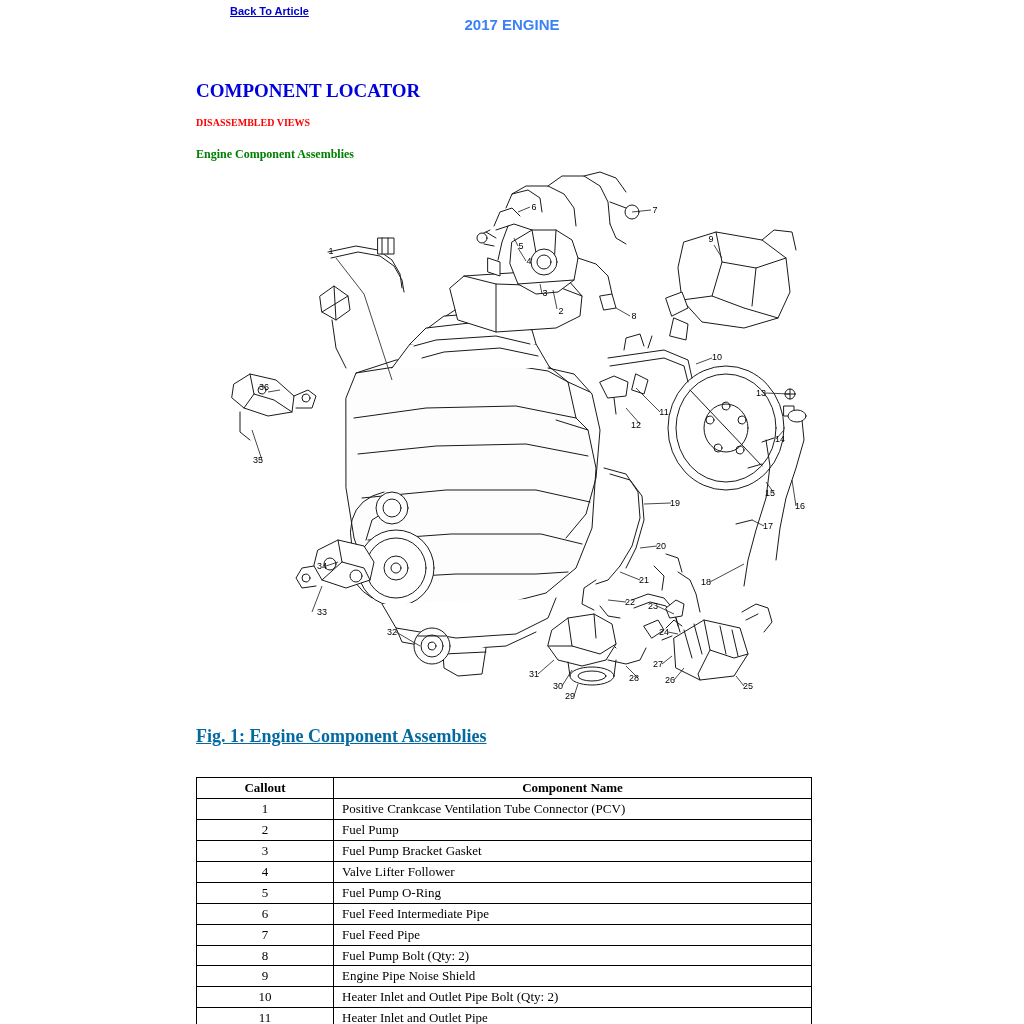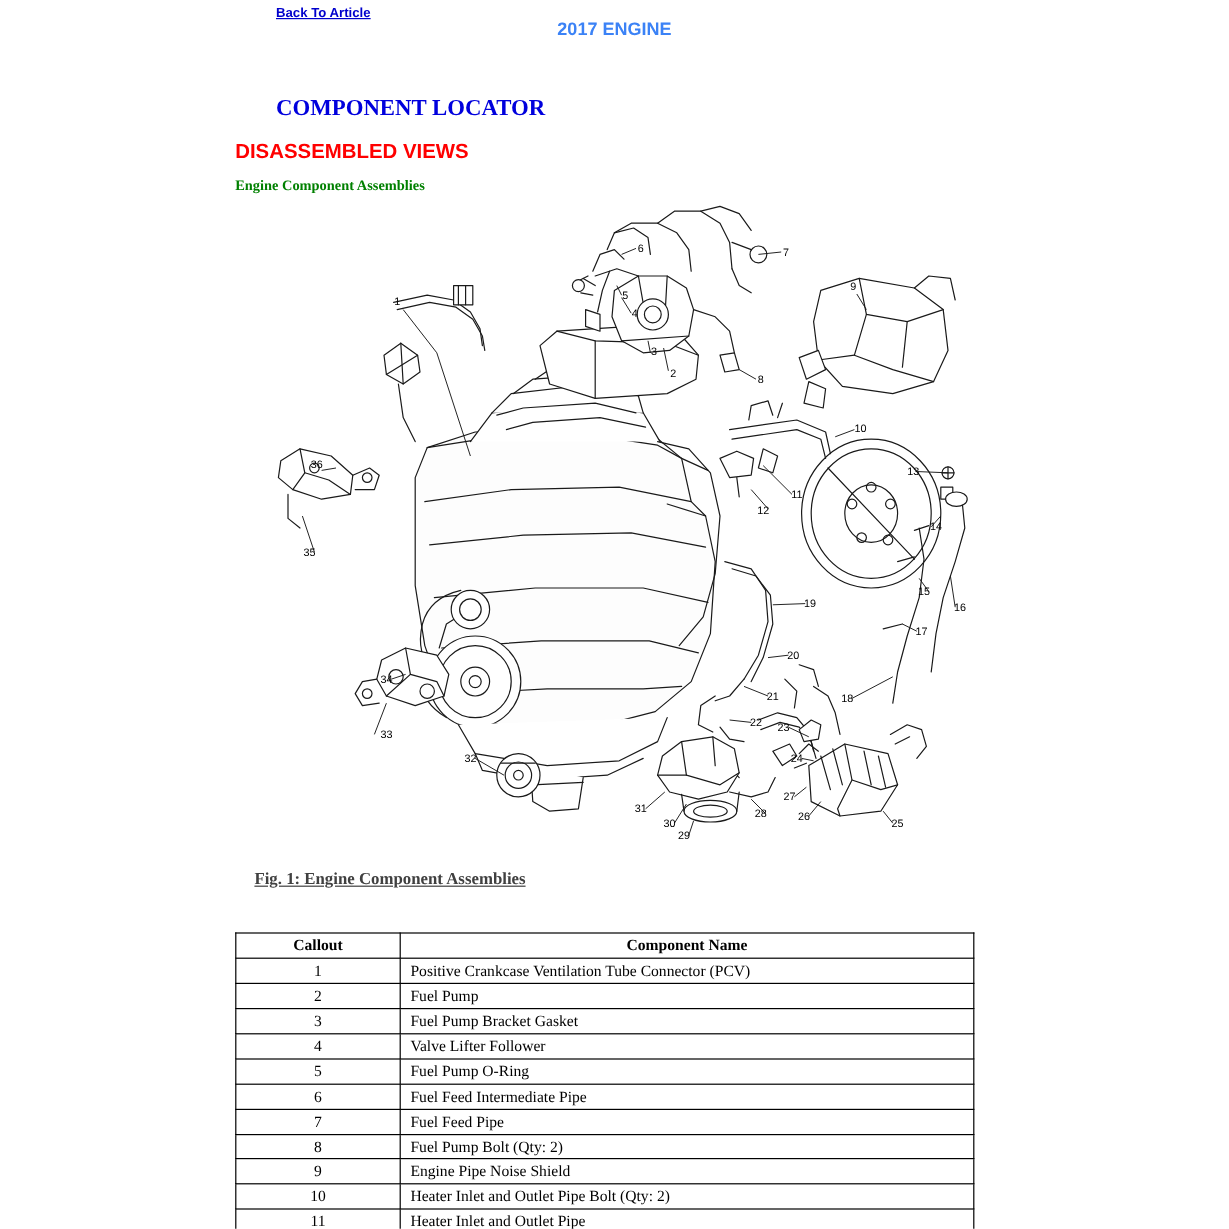--- a/index.html
+++ b/index.html
@@ -55,28 +55,27 @@
     color: #000;
   }
   .h1-blue {
     position: absolute;
     left: 196px;
     top: 80px;
     font-family: "Liberation Serif", serif;
     font-size: 19px;
     font-weight: bold;
     color: #0000dd;
-    margin-left: 34px;
   }
   .h2-red {
     position: absolute;
     left: 196px;
     top: 117px;
-    font-family: Liberation Sans, sans-serif;
-    font-size: 17px;
+    font-family: Liberation Serif, serif;
+    font-size: 10px;
     font-weight: bold;
     color: #ff0000;
   }
   .h3-green {
     position: absolute;
     left: 196px;
     top: 147px;
     font-family: "Liberation Serif", serif;
     font-size: 12px;
     font-weight: bold;
@@ -90,26 +89,25 @@
     height: 540px;
   }
   .figure-wrap svg {
     display: block;
   }
   .fig-caption {
     position: absolute;
     left: 196px;
     top: 726px;
     font-family: "Liberation Serif", serif;
-    font-size: 14px;
-    font-weight: bold;
-    color: #404040;
+    font-size: 18px;
+    font-weight: bold;
+    color: #0369a1;
     text-decoration: underline;
     cursor: pointer;
-    margin-left: 16px;
   }
   .fig-courtesy {
     position: absolute;
     left: 196px;
     top: 744px;
     font-family: "Liberation Serif", serif;
     font-size: 13.5px;
     font-weight: bold;
     color: #000;
   }

